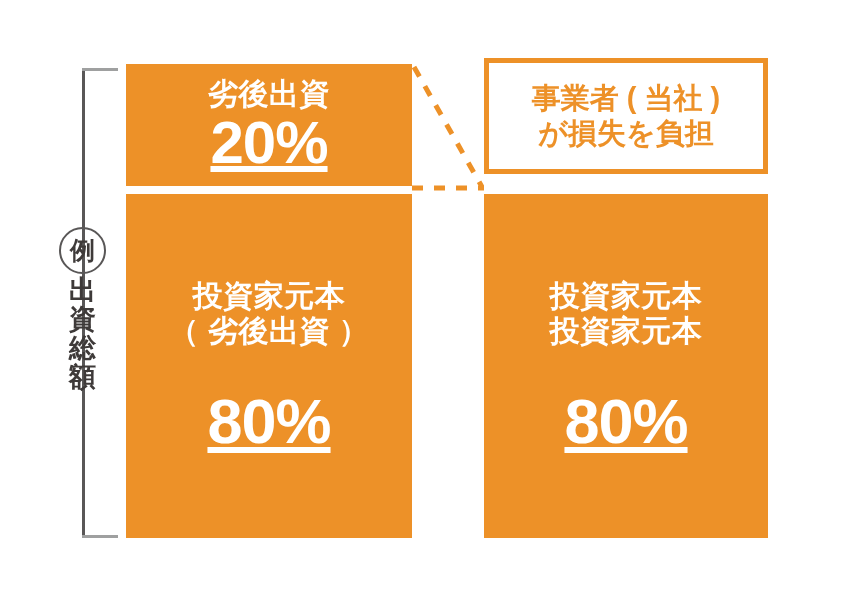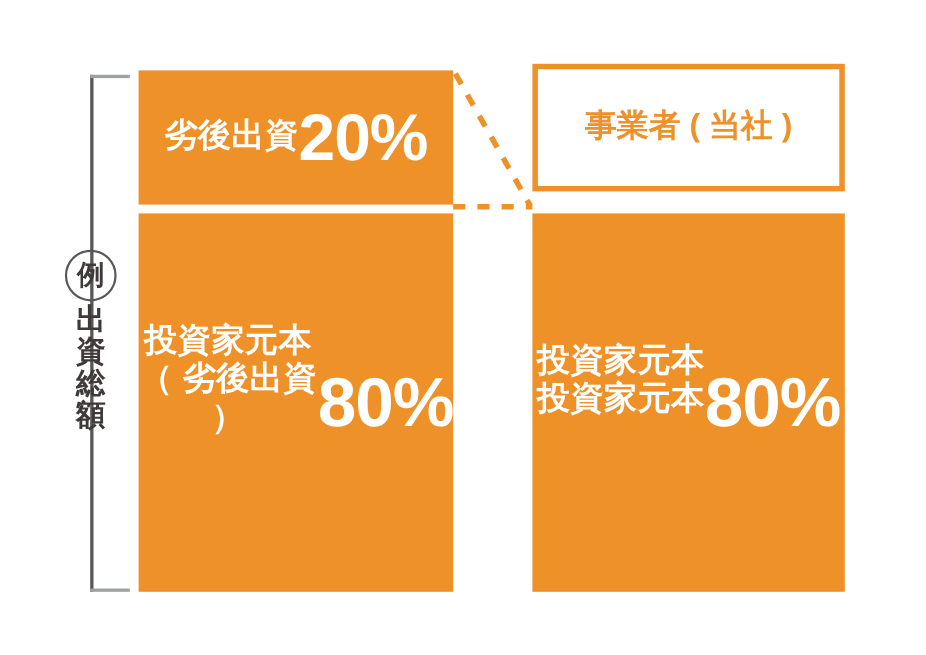--- a/index.html
+++ b/index.html
@@ -82,21 +82,21 @@
   .vertical-label span {
     display: block;
   }
 
   
   .bar {
     position: absolute;
     background: #ED9128;
     box-sizing: border-box;
     display: flex;
-    flex-direction: row;
+    flex-direction: column;
     align-items: center;
     justify-content: center;
     color: #ffffff;
   }
   .bar-left-top {
     left: 126px;
     top: 64px;
     width: 286px;
     height: 122px;
   }
@@ -120,20 +120,21 @@
     text-align: center;
     letter-spacing: 0.5px;
   }
   .bar-title span { display: block; }
 
   .bar-pct {
     font-size: 63px;
     font-weight: bold;
     line-height: 1;
     letter-spacing: -1px;
+    text-decoration: underline;
   }
 
   .bar-left-top .bar-title { margin-bottom: 2px; }
   .bar-left-top .bar-pct { font-size: 60px; }
 
   .bar-left-bottom .bar-title,
   .bar-right-bottom .bar-title { margin-bottom: 41px; }
 
   
   .callout {
@@ -200,20 +201,21 @@
     <div class="bar-title">
       <span>投資家元本</span>
       <span>（ 劣後出資 ）</span>
     </div>
     <div class="bar-pct">80%</div>
   </div>
 
   <div class="callout">
     <div class="callout-text">
       <span>事業者 ( 当社 )</span>
+      <span>が損失を負担</span>
     </div>
   </div>
 
   <div class="bar bar-right-bottom">
     <div class="bar-title">
       <span>投資家元本</span>
       <span>投資家元本</span>
     </div>
     <div class="bar-pct">80%</div>
   </div>

